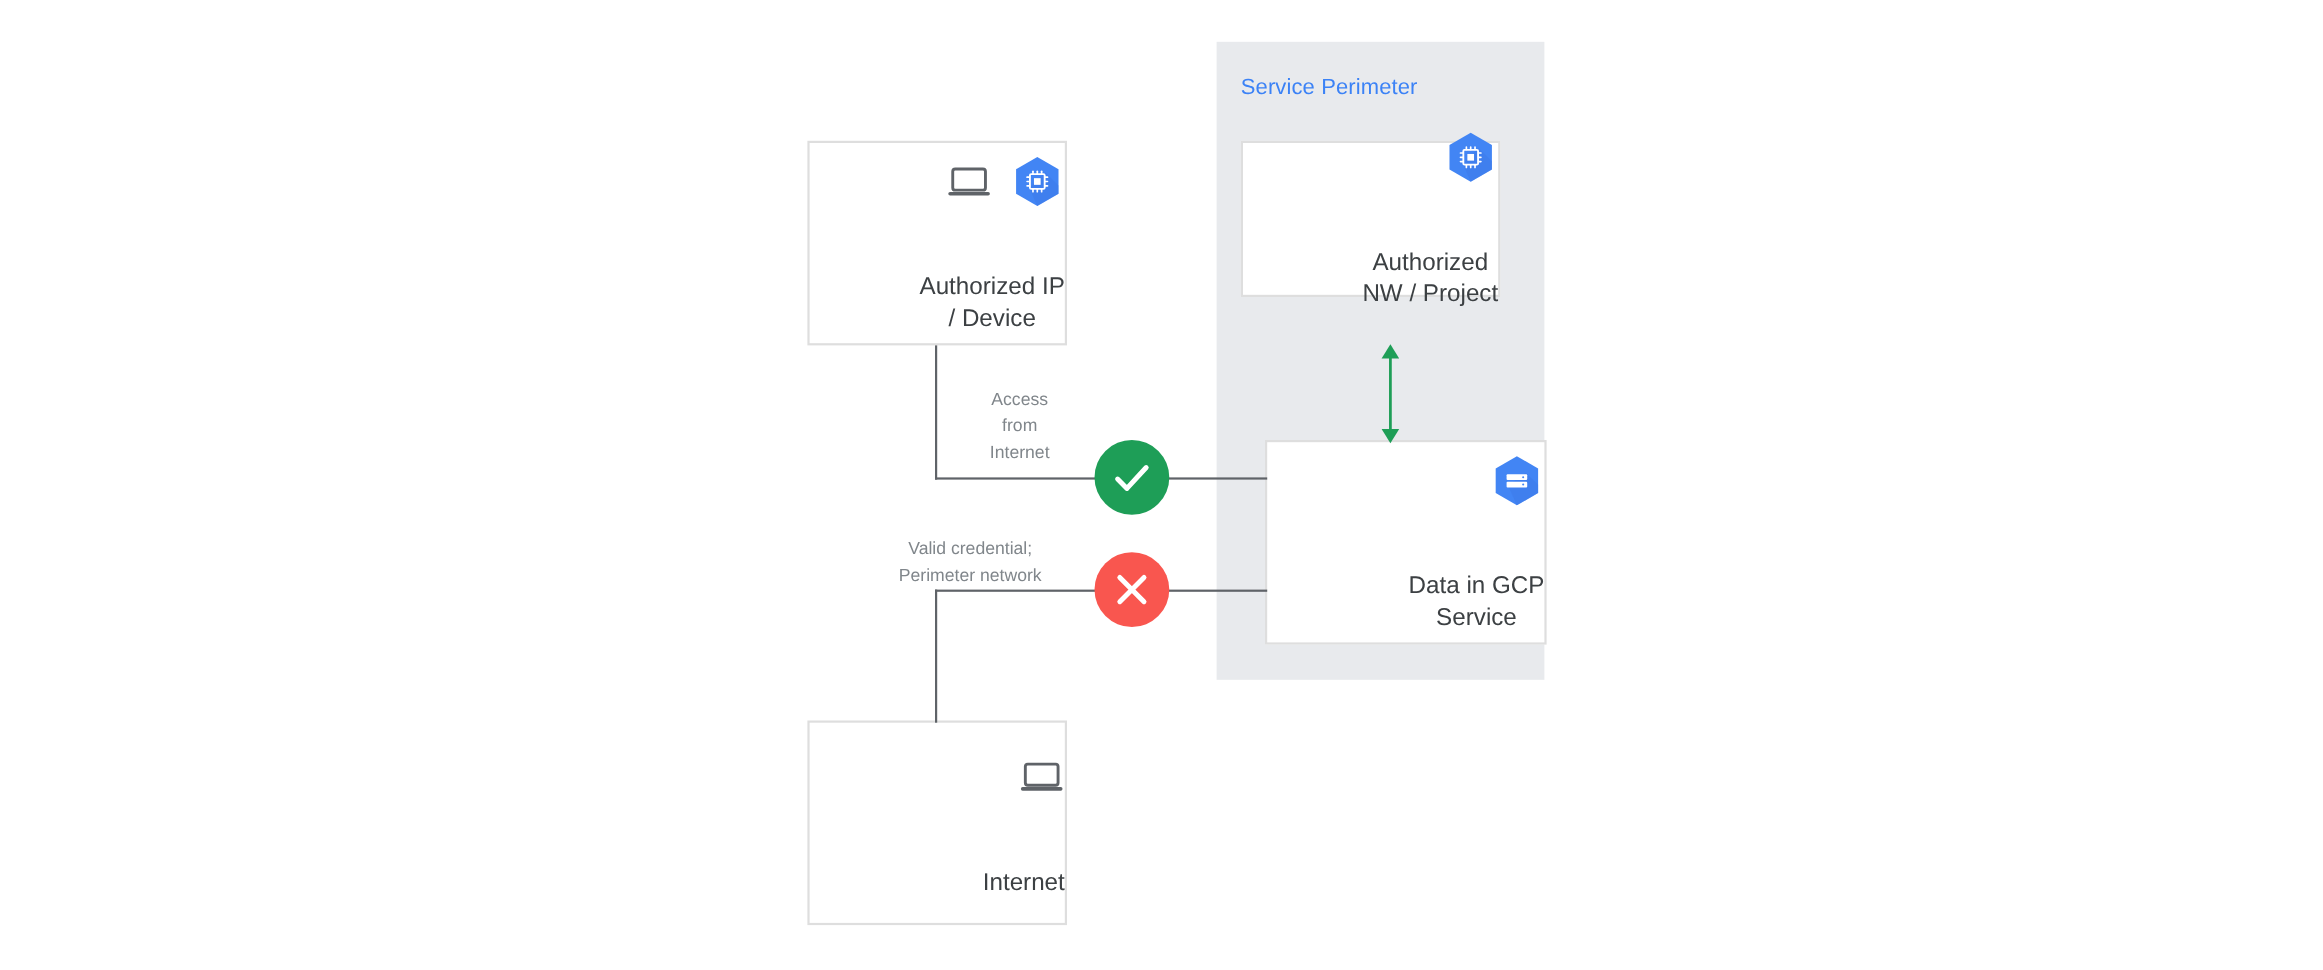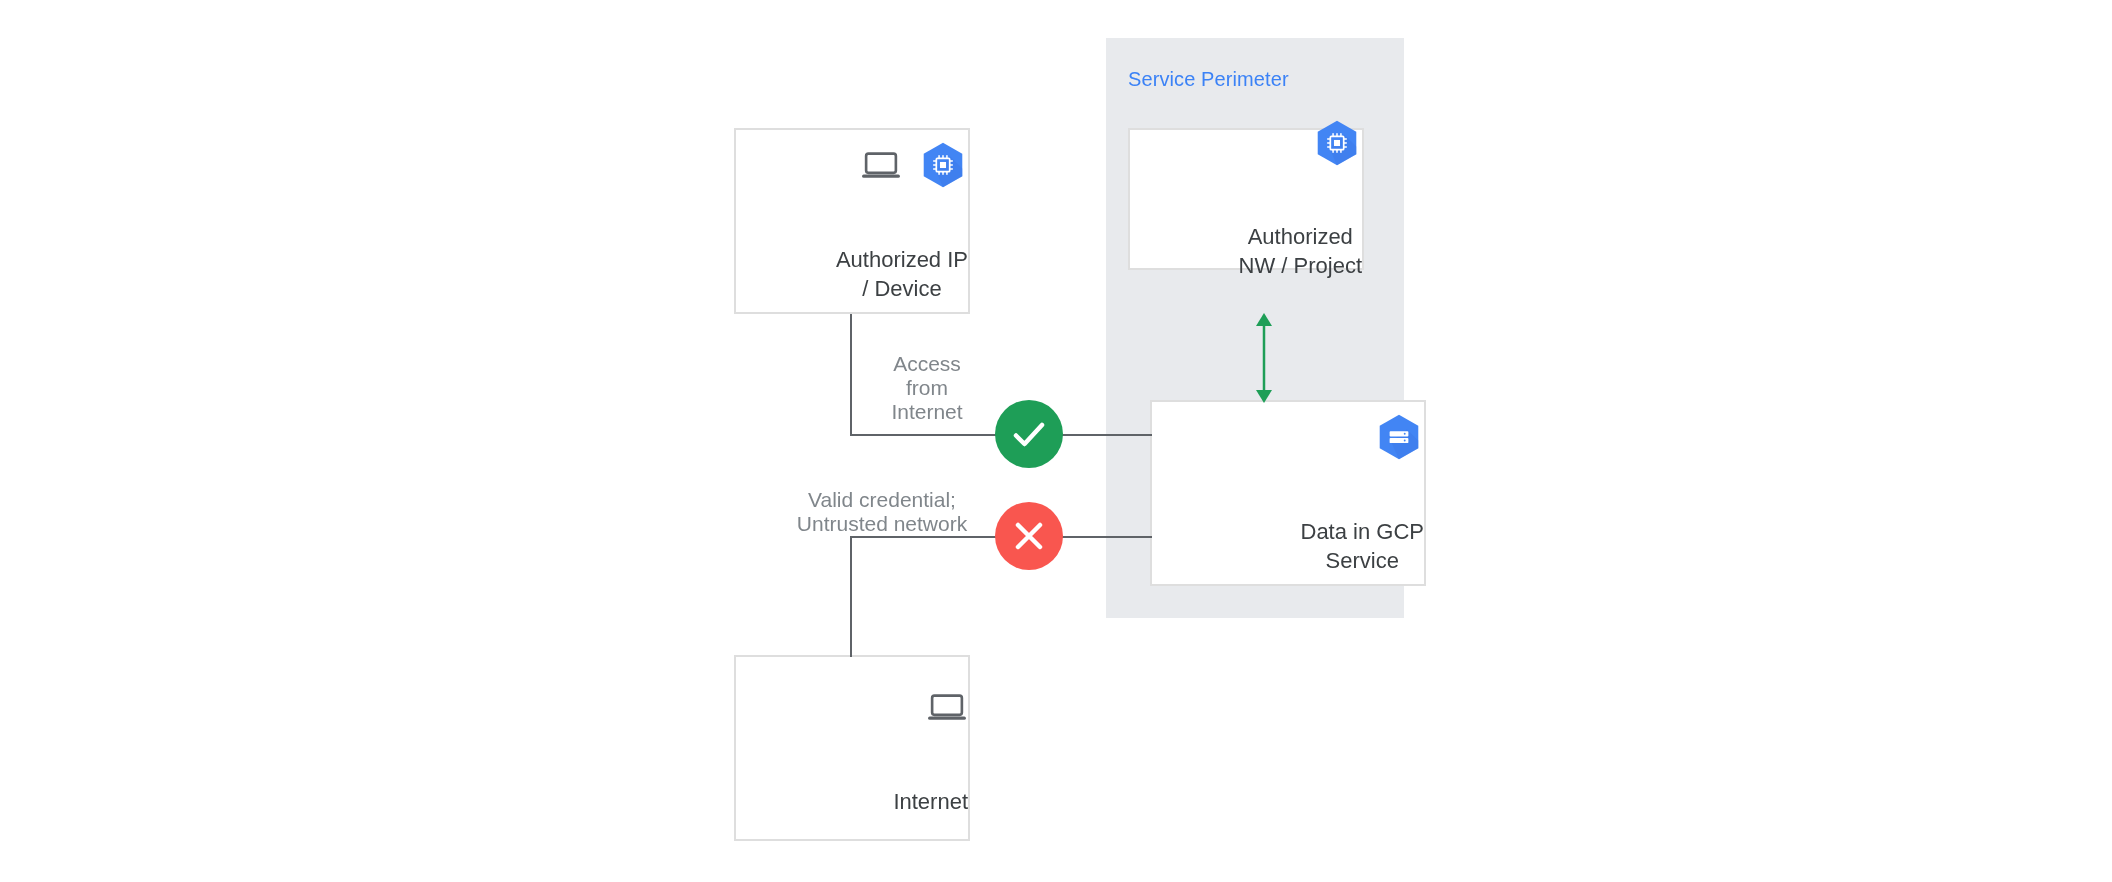--- a/index.html
+++ b/index.html
@@ -45,21 +45,21 @@
     border: 2px solid #dedede;
     box-sizing: border-box;
     display: flex;
     flex-direction: column;
     align-items: flex-end;
     justify-content: center;
     gap: 38px;
   }
   .card-ip      { left: 734px;  top: 128px; width: 236px; height: 186px; }
   .card-nw      { left: 1128px; top: 128px; width: 236px; height: 142px; }
-  .card-data    { left: 1150px; top: 400px; width: 276px; height: 186px; }
+  .card-data    { left: 1150px; top: 400px; width: 256px; height: 186px; }
   .card-internet{ left: 734px;  top: 655px; width: 236px; height: 186px; }
 
   .icon-row {
     display: flex;
     align-items: center;
     justify-content: center;
     gap: 16px;
     height: 56px;
     margin-bottom: 12px;
   }
@@ -99,21 +99,21 @@
   
   .seg-allow-h   { left: 850px; top: 434px; width: 302px; }
   
   .seg-deny-h    { left: 850px; top: 536px; width: 302px; }
   
   .seg-int-up    { left: 850px; top: 536px; height: 121px; }
 
   
   .edge-label {
     position: absolute;
-    font-size: 21px;
+    font-size: 16px;
     line-height: 24px;
     color: #80868b;
     text-align: center;
     white-space: pre-line;
     z-index: 4;
   }
   .label-access { left: 862px; top: 352px; width: 130px; }
   .label-denied { left: 768px; top: 488px; width: 228px; }
 
   
@@ -144,21 +144,21 @@
 
   <div class="line vline seg-ip-down"></div>
   <div class="line hline seg-allow-h"></div>
   <div class="line hline seg-deny-h"></div>
   <div class="line vline seg-int-up"></div>
 
   <div class="edge-label label-access">Access
 from
 Internet</div>
   <div class="edge-label label-denied">Valid credential;
-Untrusted network</div>
+Perimeter network</div>
 
   <div class="badge badge-allow">
     <svg width="40" height="40" viewBox="0 0 40 40" xmlns="http://www.w3.org/2000/svg">
       <path d="M7 21.5 L15.5 30 L33 11" fill="none" stroke="#ffffff" stroke-width="4.5" stroke-linecap="round" stroke-linejoin="round"></path>
     </svg>
   </div>
 
   <div class="badge badge-deny">
     <svg width="36" height="36" viewBox="0 0 36 36" xmlns="http://www.w3.org/2000/svg">
       <path d="M7 7 L29 29 M29 7 L7 29" fill="none" stroke="#ffffff" stroke-width="4.5" stroke-linecap="round"></path>

